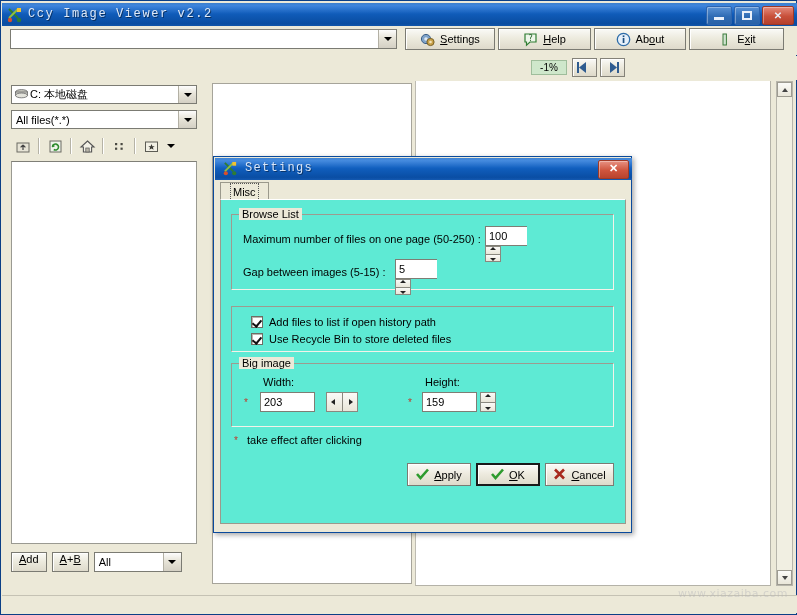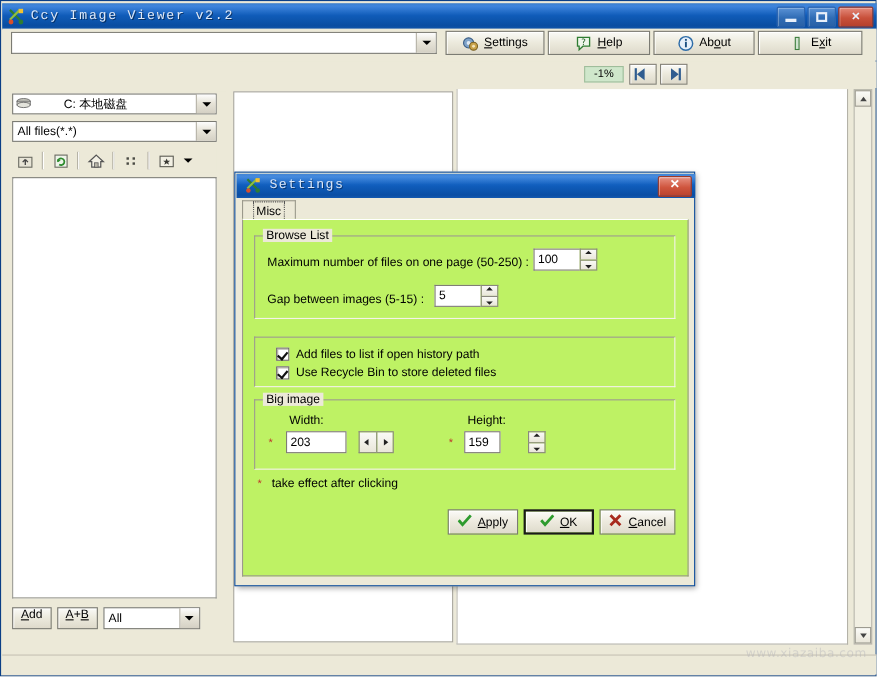--- a/index.html
+++ b/index.html
@@ -320,21 +320,21 @@
     line-height: 16px;
     display: flex; align-items: center;
   }
   .tab .focusdots {
     border: 1px dotted #555;
     padding: 0 2px;
   }
   #dlg-tabpage {
     position: absolute; left: 6px; top: 42px;
     width: 406px; height: 325px;
-    background: #bef264;
+    background: #5eead4;
     border: 1px solid #9b998c;
     border-top-color: #ffffff;
     box-sizing: border-box;
     padding-left: 30px;
   }
 
   .groupbox {
     position: absolute;
     border: 1px solid #9d9b8f;
     border-right-color: #f4f2e9;
@@ -347,20 +347,21 @@
     padding: 0 3px;
     font-size: 11px;
   }
 
   .lbl-plain { position: absolute; font-size: 11px; }
 
   .spin-wrap {
     position: absolute;
     display: flex;
     height: 20px;
+    flex-direction: column;
   }
   .spin-field {
     background: #ffffff;
     border: 1px solid #7f7d74;
     border-right: none;
     box-sizing: border-box;
     font-size: 11px;
     padding-left: 3px;
     line-height: 18px;
     height: 20px;
@@ -565,21 +566,21 @@
     <div class="nav-btn" style="left:598px;">
       <svg width="23" height="17" viewBox="0 0 23 17">
         <path d="M9 3 L16 8.5 L9 14 Z" fill="#2f5c90"></path>
         <rect x="16" y="3" width="2" height="11" fill="#2f5c90"></rect>
       </svg>
     </div>
   </div>
 
   <div id="left-panel">
 
-    <div class="mini-combo" style="top:2px;gap:28px;">
+    <div class="mini-combo" style="top:2px;">
       <span class="ico">
         <svg width="15" height="11" viewBox="0 0 15 11">
           <ellipse cx="7.5" cy="4" rx="6" ry="2.4" fill="#c9c9c0" stroke="#666" stroke-width=".8"></ellipse>
           <rect x="1.5" y="4" width="12" height="3.4" fill="#d7d7cf" stroke="#666" stroke-width=".8"></rect>
           <ellipse cx="7.5" cy="7.4" rx="6" ry="2.4" fill="#e3e3db" stroke="#666" stroke-width=".8"></ellipse>
         </svg>
       </span>
       <span class="val">C: 本地磁盘</span>
       <span class="combo-arrow-btn"></span>
     </div>
@@ -729,21 +730,21 @@
         <span class="lbl-plain" style="left:31px; top:12px;">Width:</span>
         <span class="redstar" style="left:12px; top:33px;">*</span>
         <div class="text-field" style="left:28px; top:28px; width:55px;">203</div>
         <div class="hspin-btns" style="position:absolute; left:94px; top:28px;">
           <div></div>
           <div></div>
         </div>
 
         <span class="lbl-plain" style="left:193px; top:12px;">Height:</span>
         <span class="redstar" style="left:176px; top:33px;">*</span>
-        <div class="text-field" style="left:190px; top:28px; width:33px;">159</div>
+        <div class="text-field" style="left:190px; top:28px; width:55px;">159</div>
         <div class="spin-btns" style="position:absolute; left:248px; top:28px;">
           <div></div>
           <div></div>
         </div>
       </div>
 
       <span class="redstar" style="left:13px; top:235px;">*</span>
       <span class="lbl-plain" style="left:26px; top:234px;">take effect after clicking</span>
 
       <div class="dlg-btn" style="left:186px; top:263px; width:64px;">

